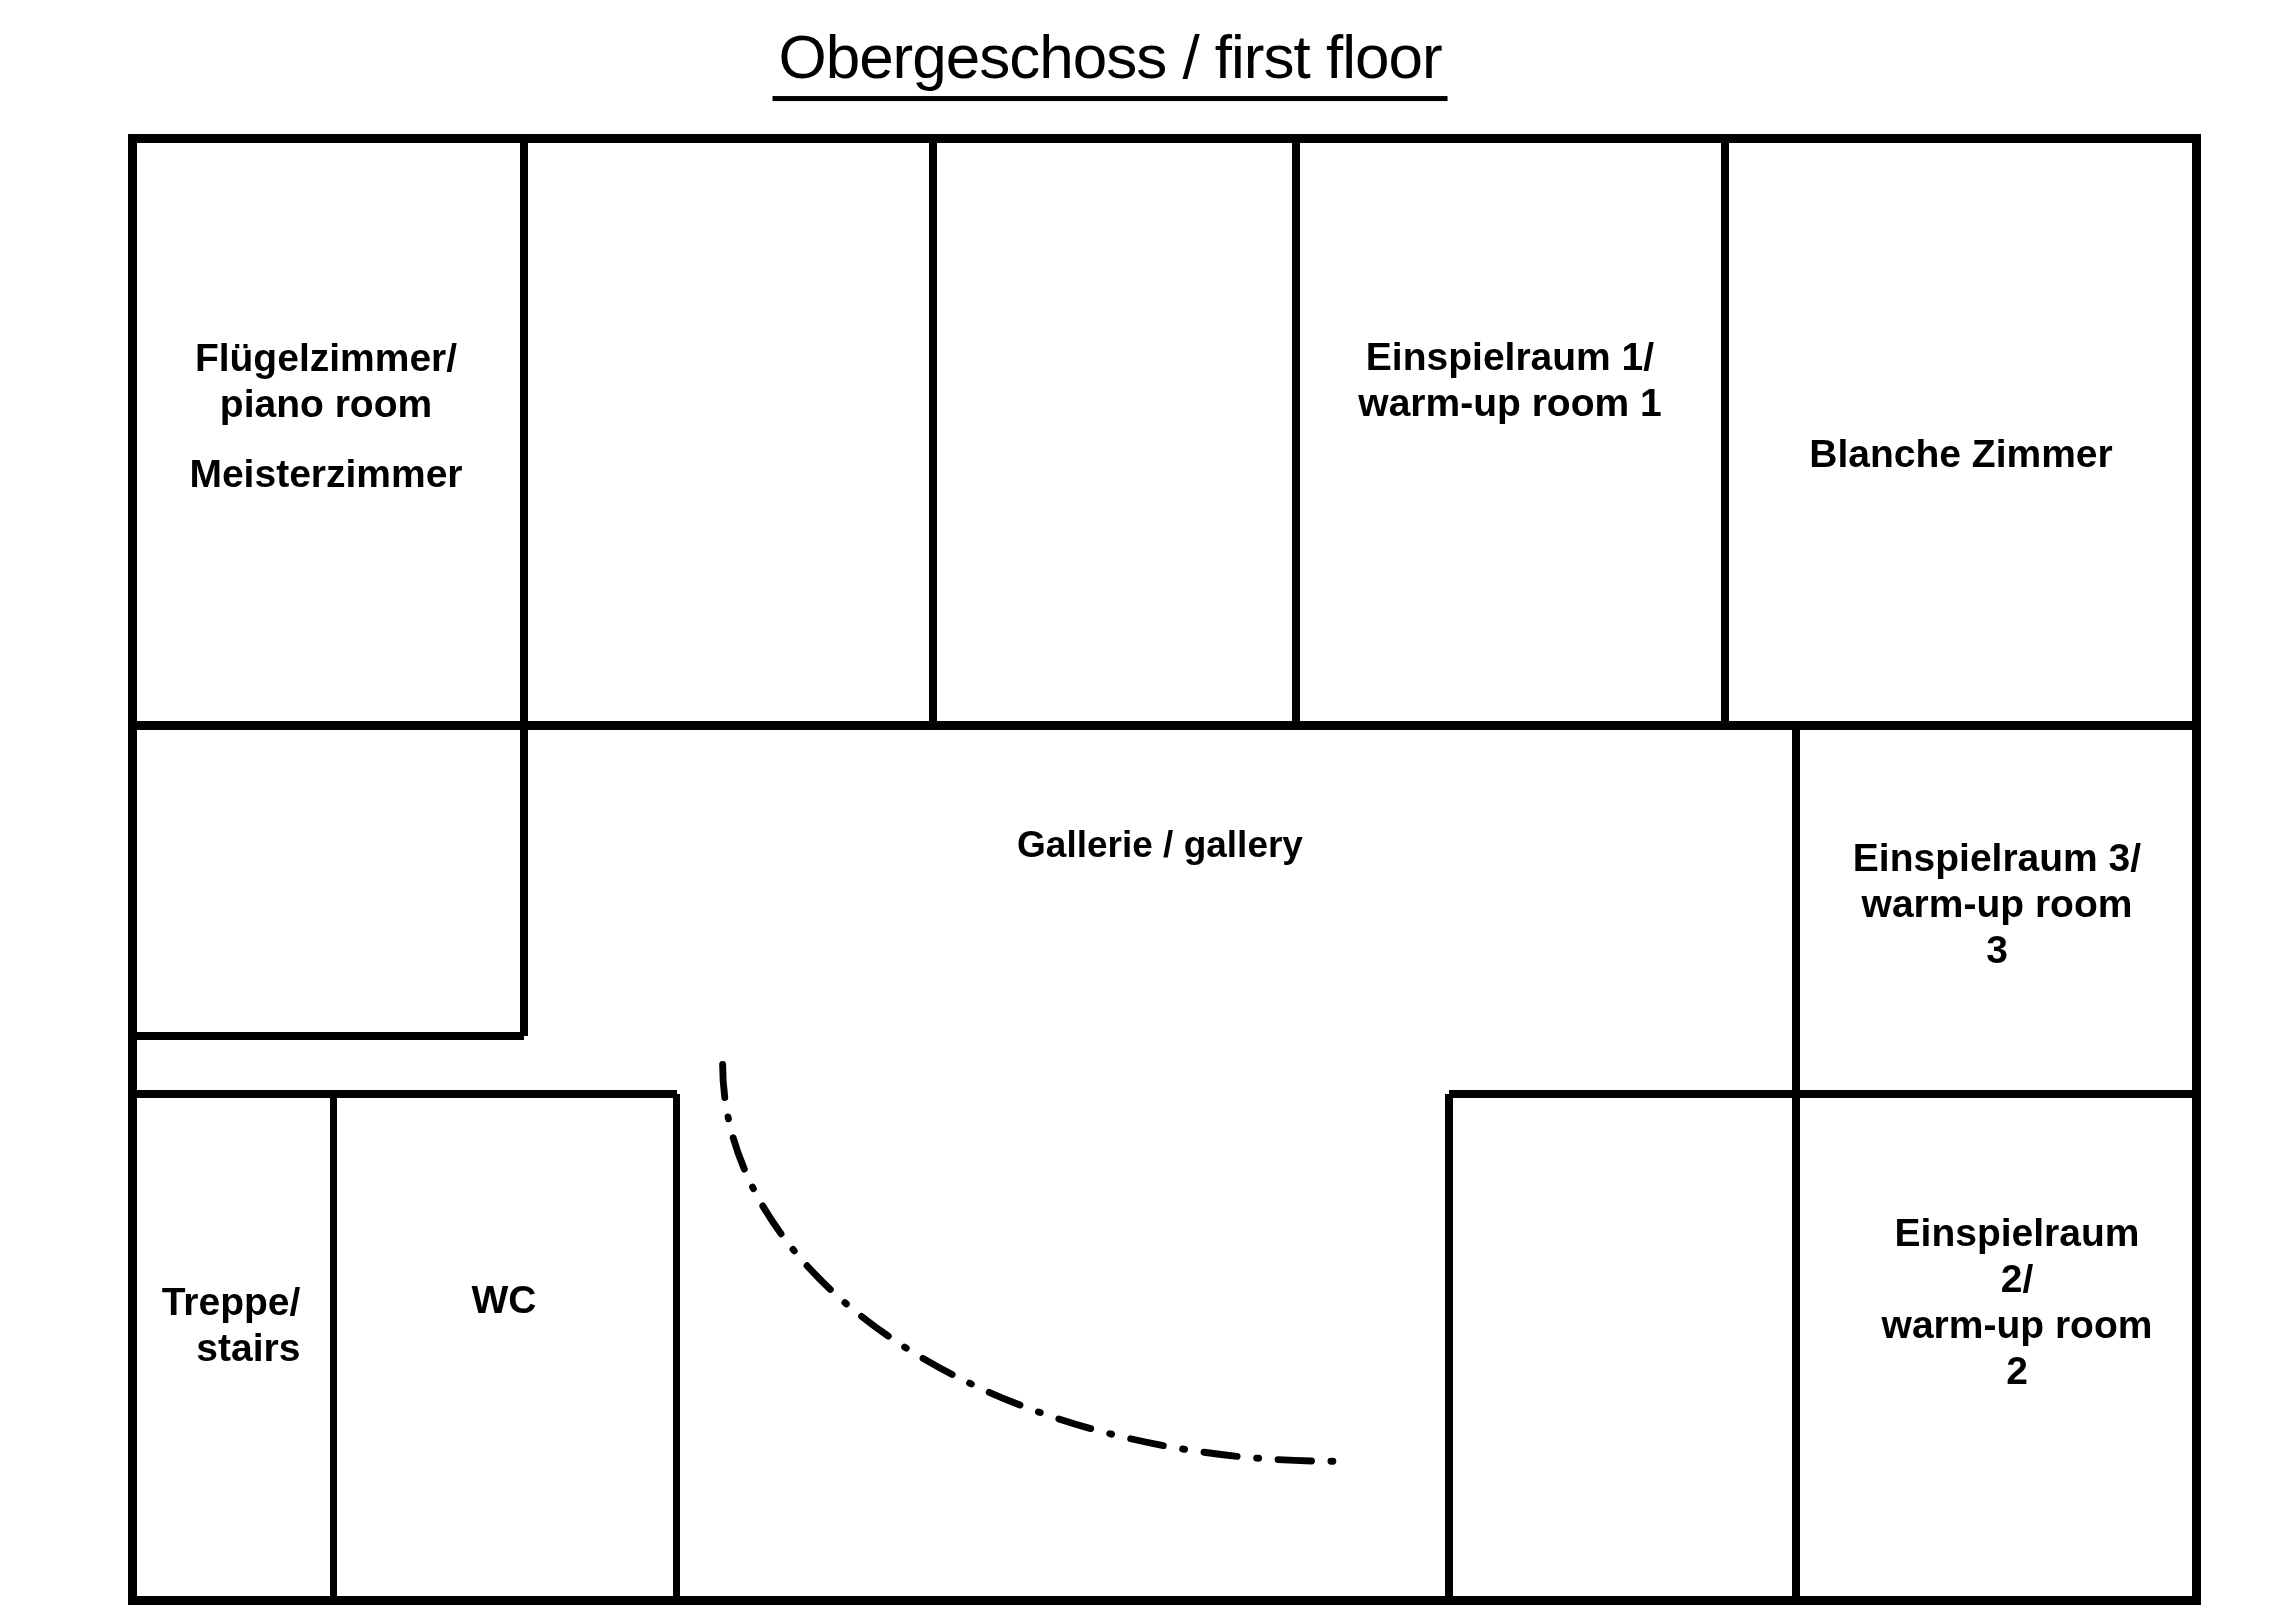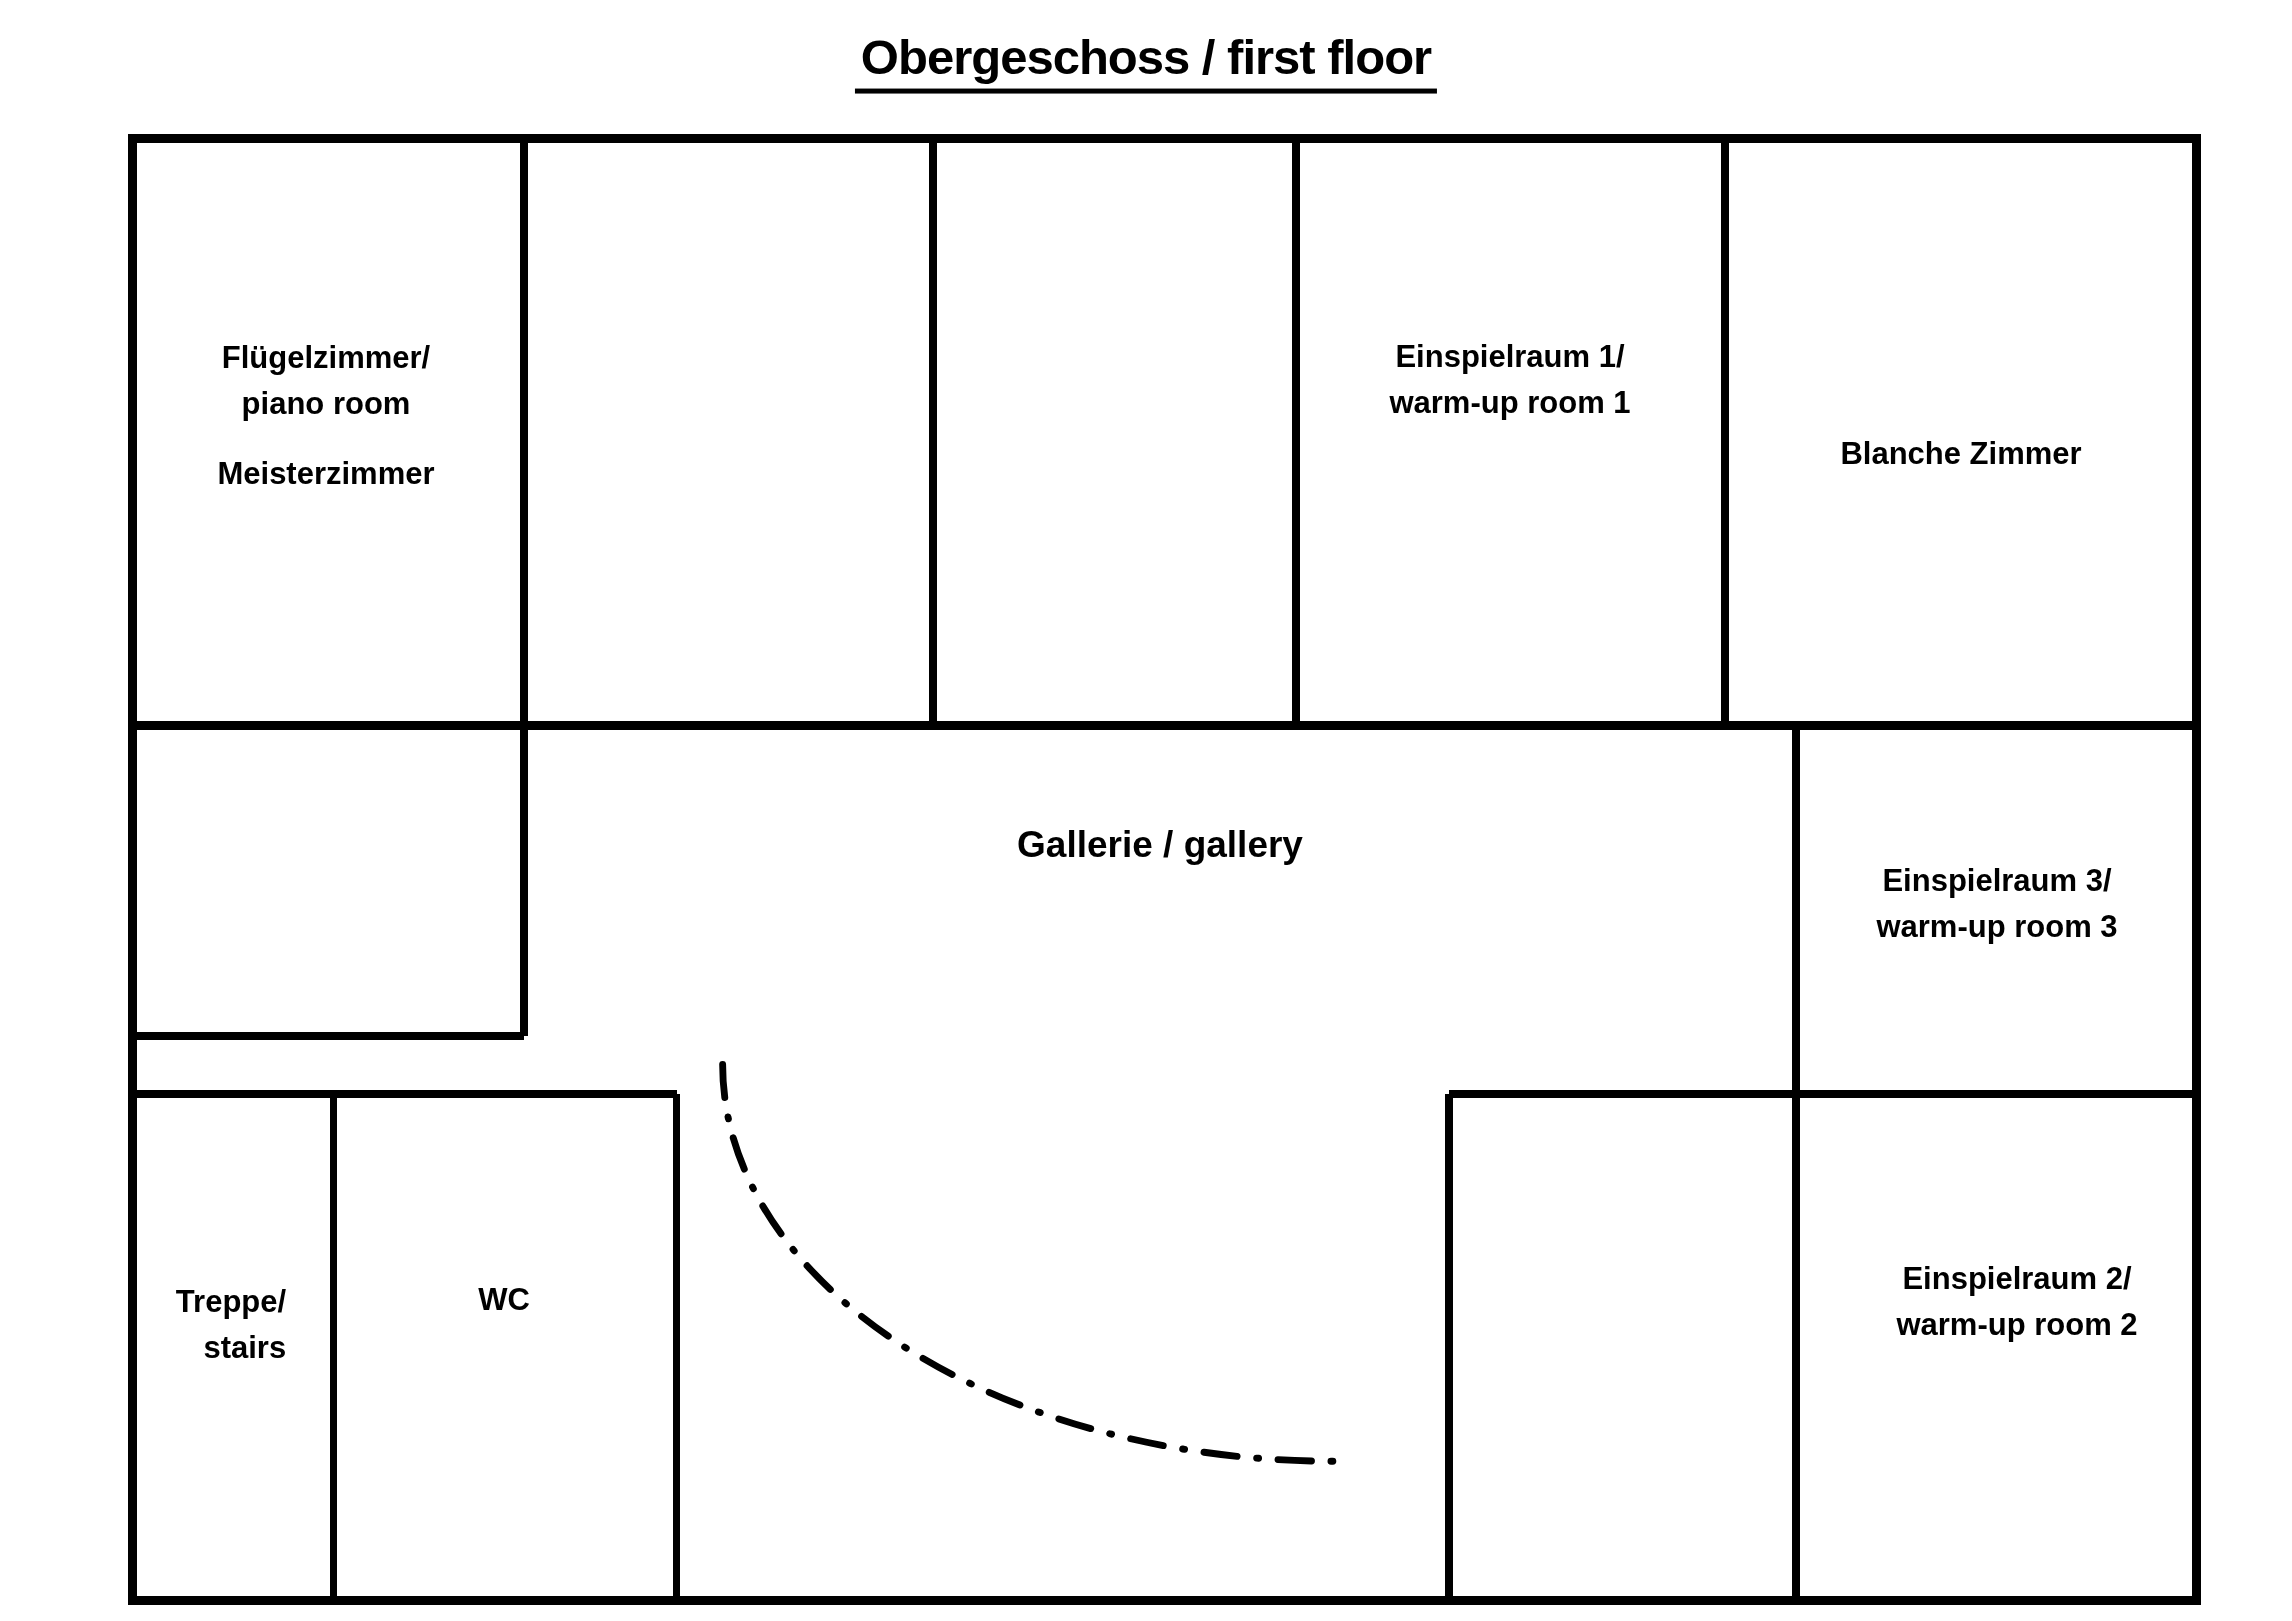--- a/index.html
+++ b/index.html
@@ -8,34 +8,34 @@
     width:2293px;
     height:1621px;
     background:#ffffff;
     font-family:"Liberation Sans", sans-serif;
     color:#000;
     overflow:hidden;
   }
   .plan-svg{position:absolute;left:0;top:0;width:2293px;height:1621px;}
   .page-title{
     position:absolute;
-    left:1146px;
+    left:1110px;
     top:61px;
     transform:translate(-50%,-50%);
-    font-size:49px;
-    font-weight:700;
+    font-size:62px;
+    font-weight:400;
     letter-spacing:-1px;
     white-space:nowrap;
     border-bottom:5.9px solid #000;
     padding:0 5.9px 3.9px 5.9px;
   }
   .room-label{
     position:absolute;
     transform:translate(-50%,-50%);
-    font-size:31px;
+    font-size:39px;
     font-weight:700;
     line-height:46px;
     text-align:center;
     white-space:pre-line;
   }
   .room-label.big{font-size:37px;}
   .lbl-fluegel1-main{left:326px;top:381px;}
   .lbl-fluegel1-sub{left:326px;top:474px;}
   .lbl-warmup1{left:1510px;top:380px;}
   .lbl-fluegel2-main{left:1961px;top:382px;}

